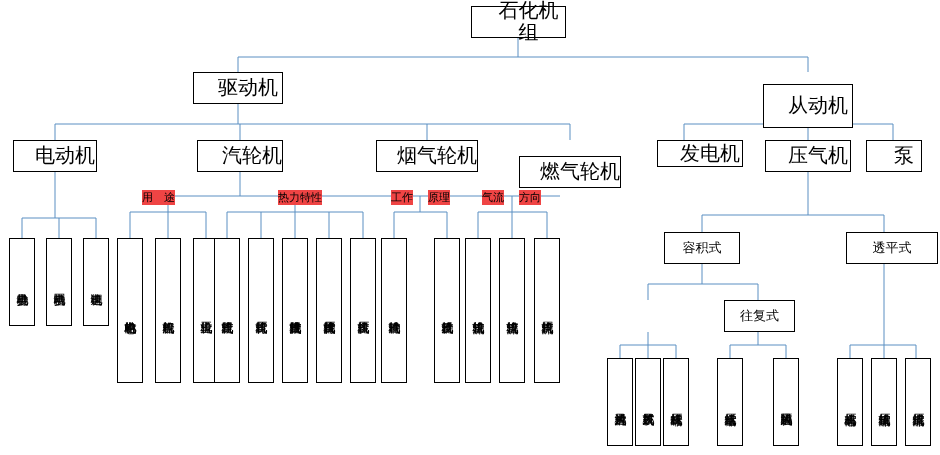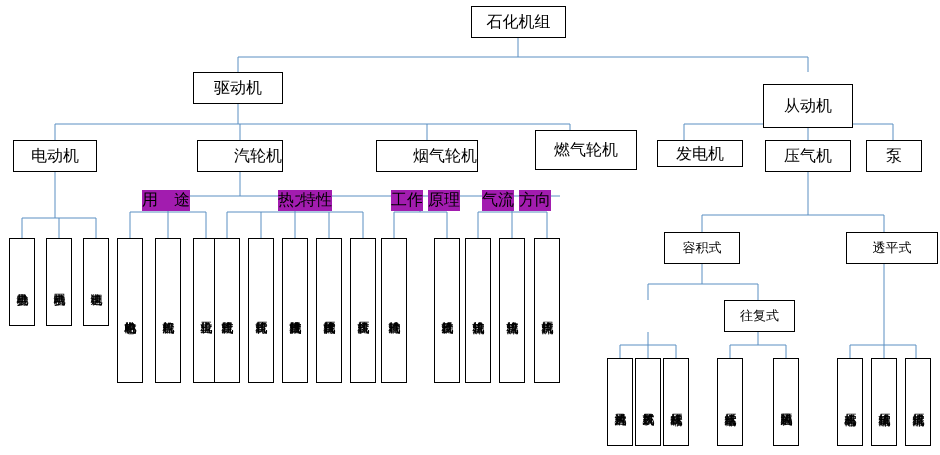--- a/index.html
+++ b/index.html
@@ -10,32 +10,32 @@
   }
   #canvas{position:absolute;left:0;top:0;width:940px;height:455px;}
   .node{
     position:absolute;border:1px solid #000;background:#fff;
     box-sizing:border-box;display:flex;align-items:center;justify-content:center;
     text-align:center;line-height:1.08;
   }
   .node span{display:block;}
   
   .h{font-size:13px;}
-  .h.big{font-size:16px;}
+  .h.big{font-size:20px;padding-left:20px;}
   
   .v{
     font-size:12px;
     writing-mode:vertical-rl;
     text-orientation:upright;
     letter-spacing:0px;
     padding-top:3px;
   }
   .v span{writing-mode:vertical-rl;text-orientation:upright;}
   .label{
-    position:absolute;font-size:16px;color:#000;background:#a21caf;
+    position:absolute;font-size:11px;color:#000;background:#ef4444;
     white-space:nowrap;
   }
   svg.lines{position:absolute;left:0;top:0;width:940px;height:455px;}
   svg.lines line, svg.lines path{stroke:#5a8fc2;stroke-width:1;fill:none;}
 </style>
 </head>
 <body>
 
 <div id="canvas">
 
@@ -135,21 +135,21 @@
 
   <div class="node h big" style="left:13px;top:140px;width:84px;height:32px;">
     <span>电动机</span>
   </div>
   <div class="node h big" style="left:197px;top:140px;width:86px;height:32px;justify-content:flex-end;">
     <span>汽轮机</span>
   </div>
   <div class="node h big" style="left:376px;top:140px;width:102px;height:32px;justify-content:flex-end;">
     <span>烟气轮机</span>
   </div>
-  <div class="node h big" style="left:519px;top:130px;width:102px;height:40px;margin-left:16px;">
+  <div class="node h big" style="left:519px;top:156px;width:102px;height:32px;">
     <span>燃气轮机</span>
   </div>
 
   <div class="node h big" style="left:657px;top:140px;width:86px;height:27px;">
     <span>发电机</span>
   </div>
   <div class="node h big" style="left:765px;top:140px;width:86px;height:32px;justify-content:center;">
     <span>压气机</span>
   </div>
   <div class="node h big" style="left:866px;top:140px;width:56px;height:32px;">

